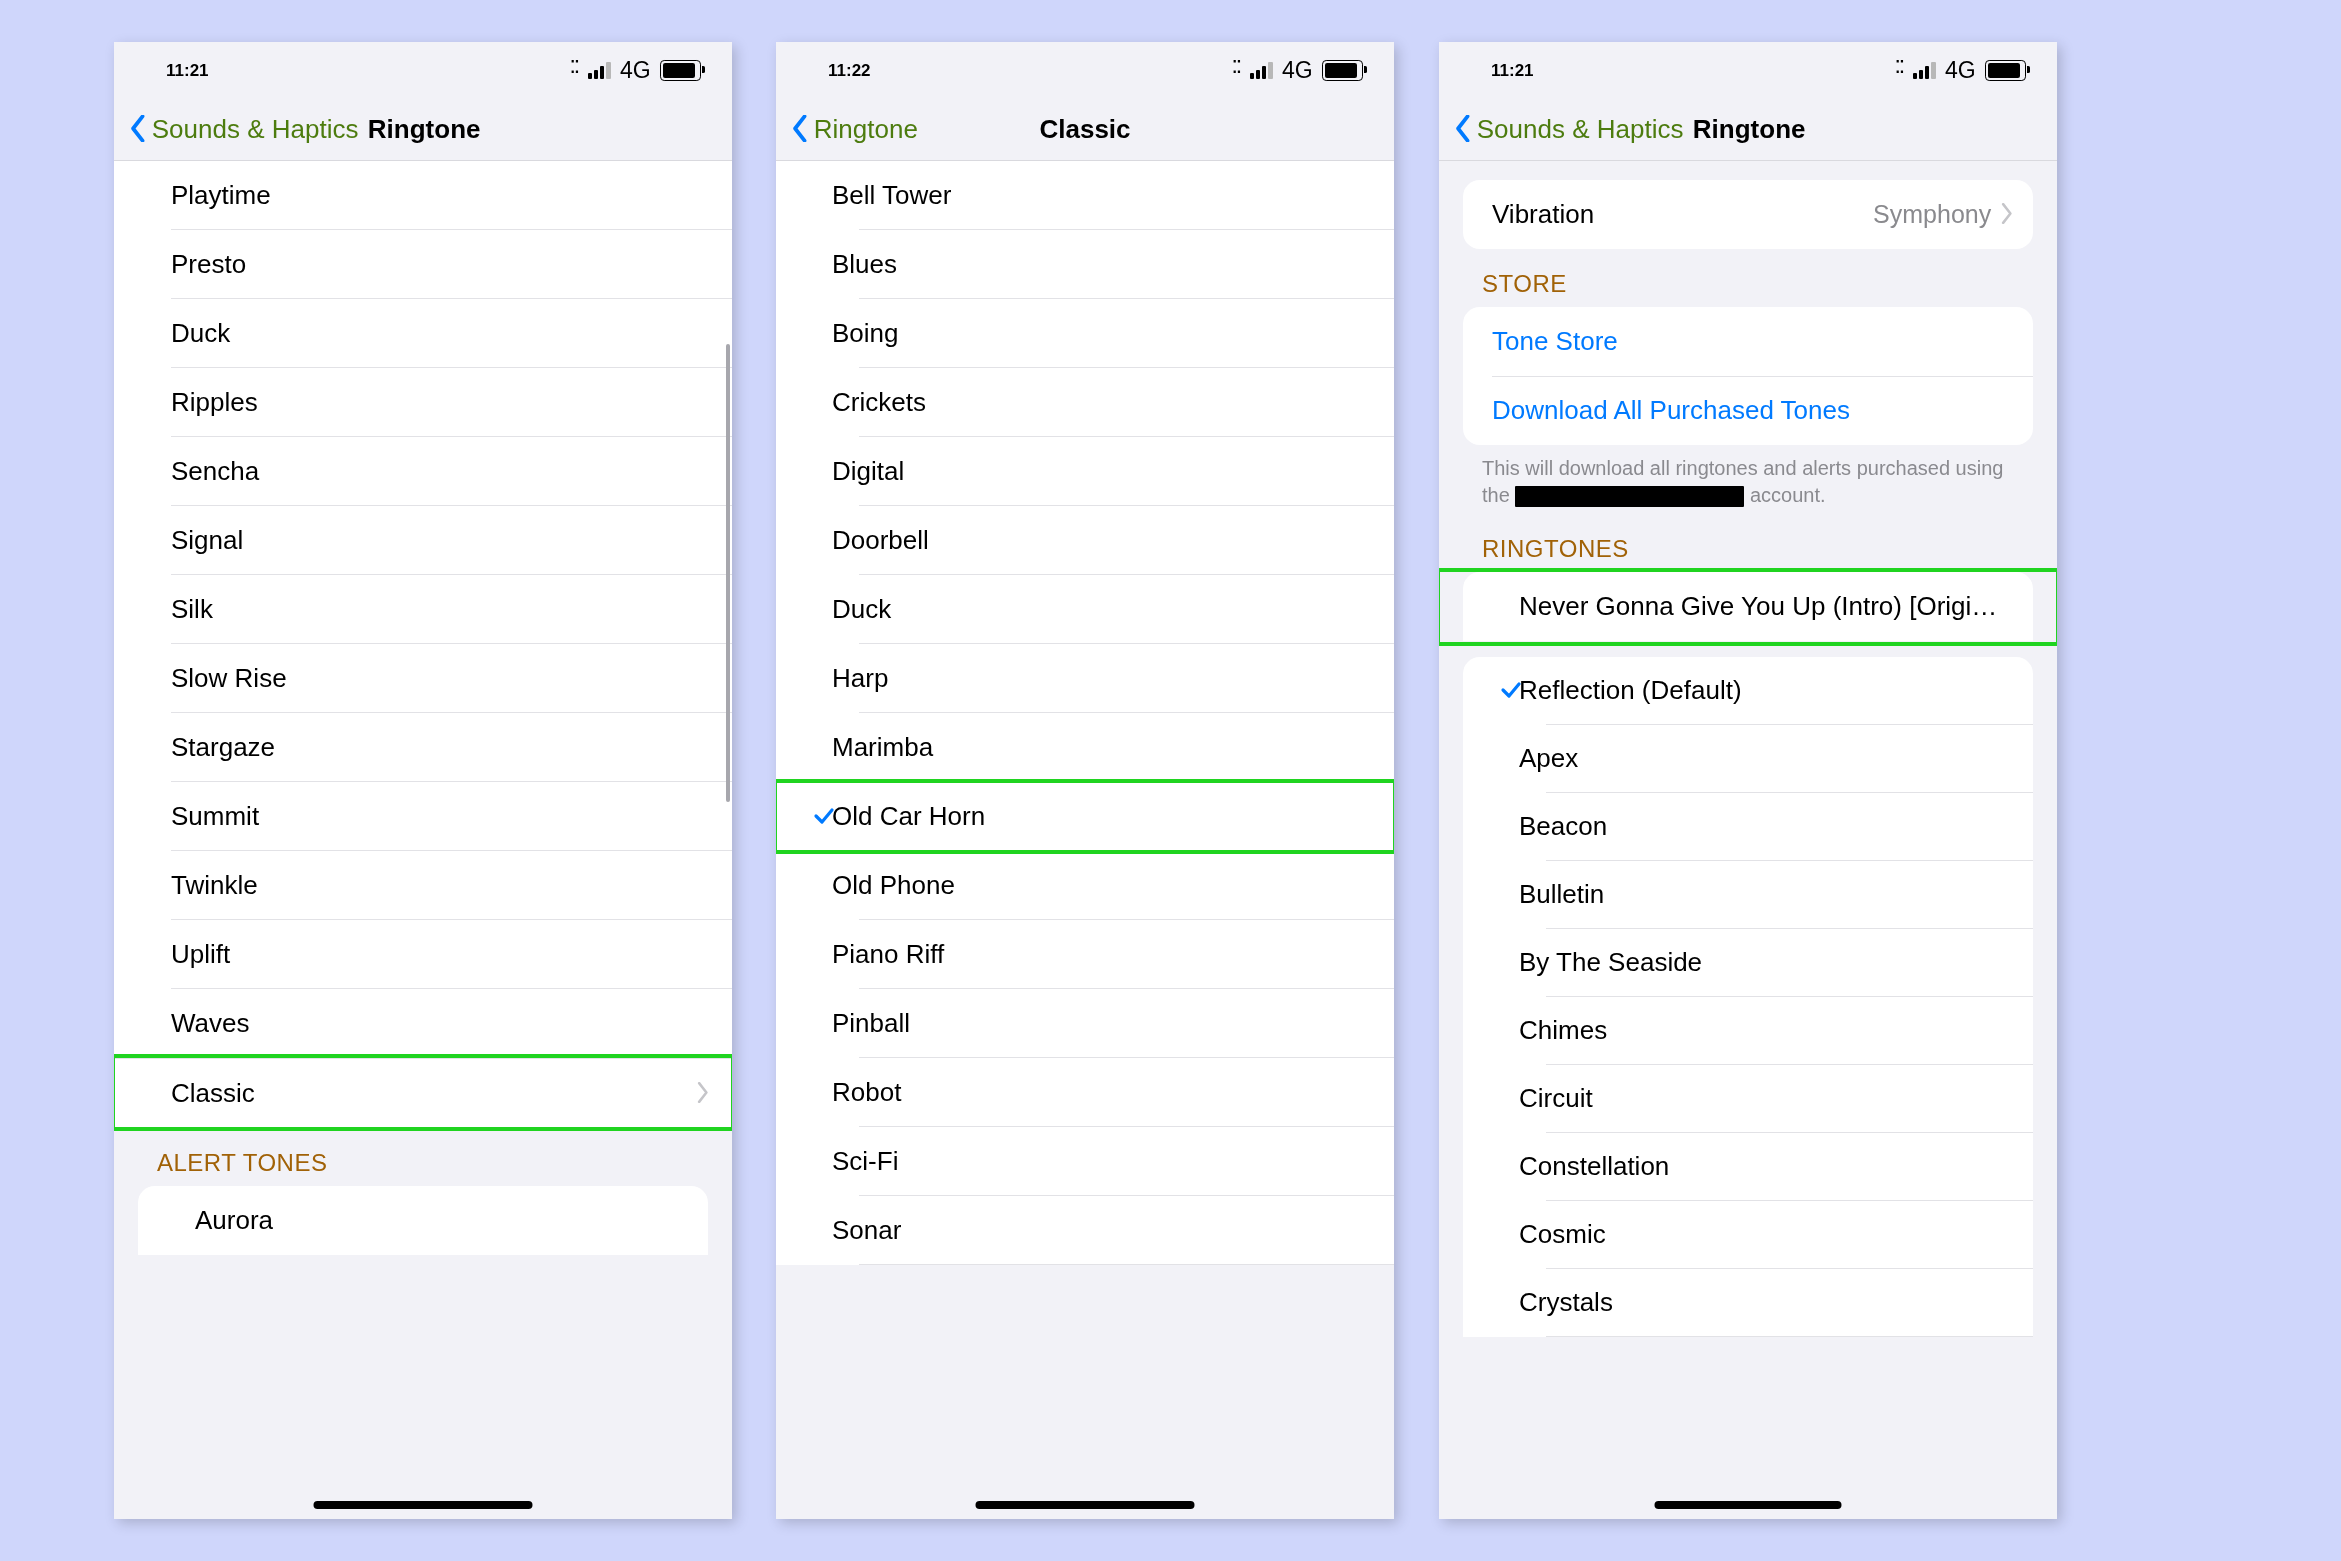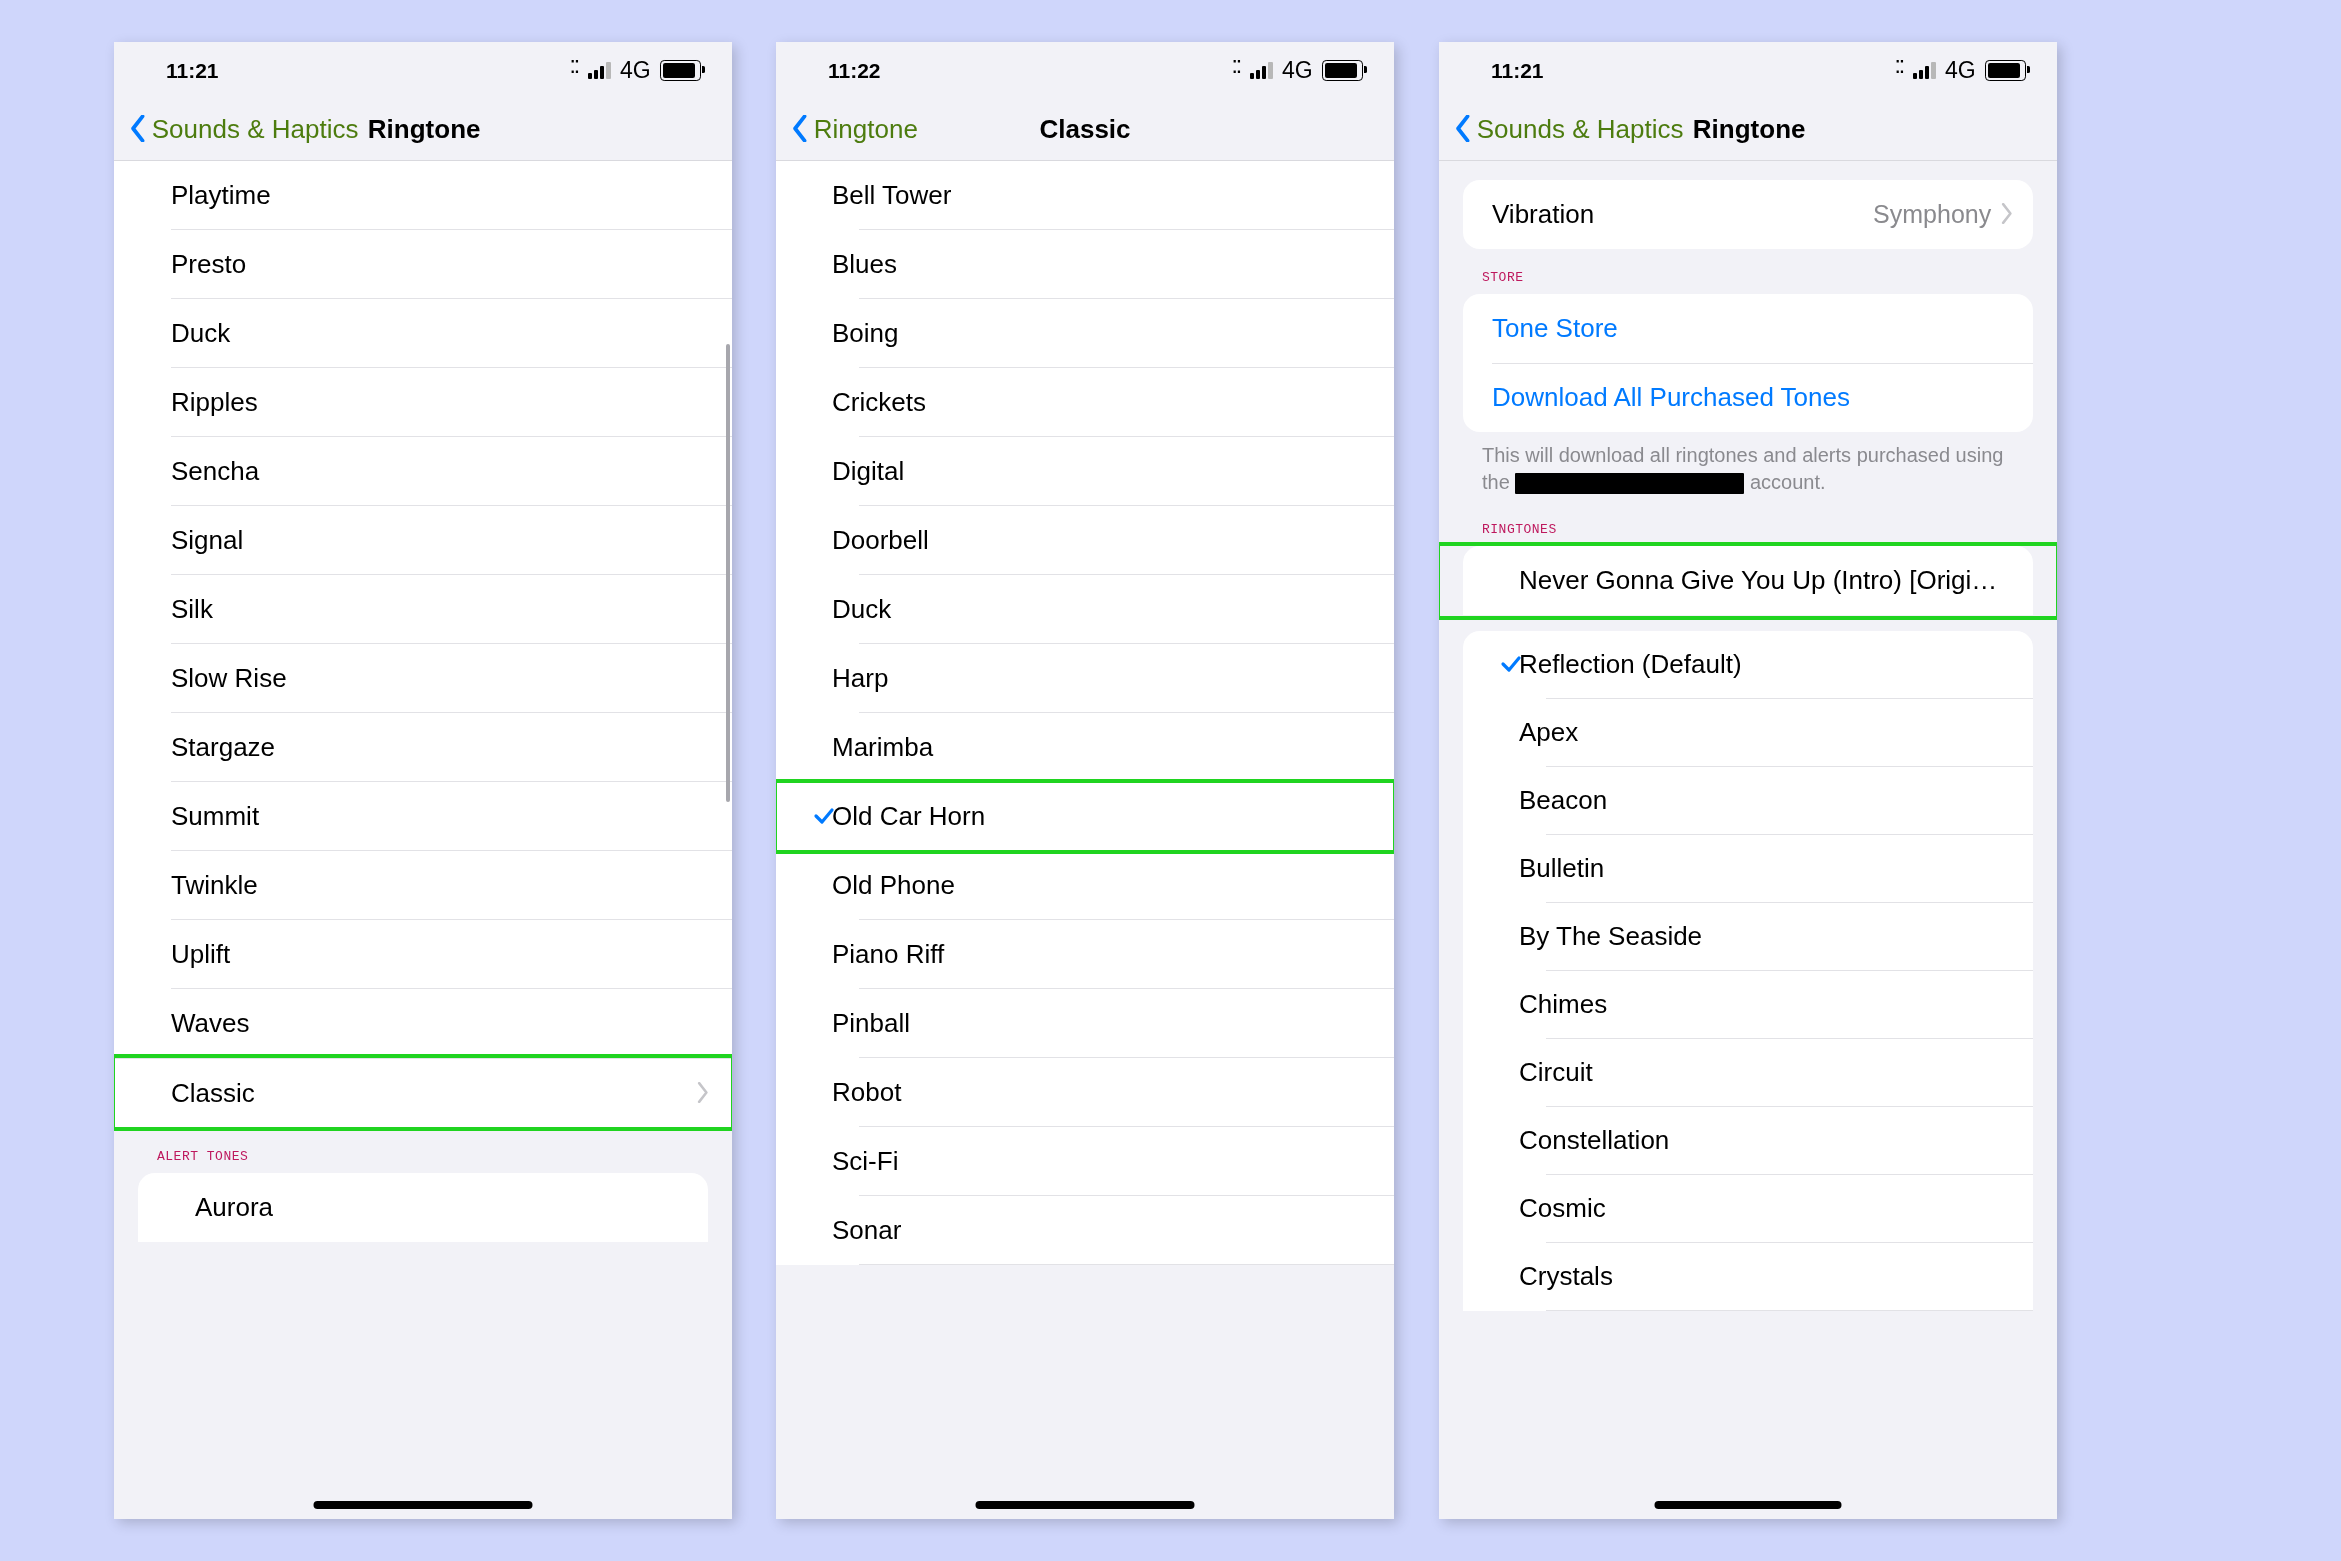--- a/index.html
+++ b/index.html
@@ -30,21 +30,21 @@
 .phone-3 { left: 1439px; }
 
 .status-bar {
   height: 57px;
   display: flex;
   align-items: center;
   justify-content: space-between;
   padding: 0 31px 0 52px;
 }
 .status-time {
-  font-size: 21px;
+  font-size: 17px;
   font-weight: 600;
   color: #000;
 }
 .status-right {
   display: flex;
   align-items: center;
   gap: 9.4px;
 }
 .signal-bars {
   display: flex;
@@ -179,25 +179,24 @@
 }
 .row .chev svg { width:12.5px; height:21px; }
 .row .detail {
   font-size:25px;
   color:#8a8a8e;
   margin-right: 8.3px;
 }
 .row.link .label { color:#007aff; }
 
 .section-header {
-  font-size: 13px;
-  color:#be185d;
+  font-size: 24px;
+  color:#a16207;
   letter-spacing: 0.5px;
   padding: 21px 31px 9.4px 43px;
-  font-family: Liberation Mono, monospace;
 }
 .section-footer {
   font-size: 20px;
   color:#8a8a8f;
   padding: 9.4px 31px 21px 43px;
   line-height: 1.35;
 }
 .redact {
   display:inline-block;
   background:#000;

